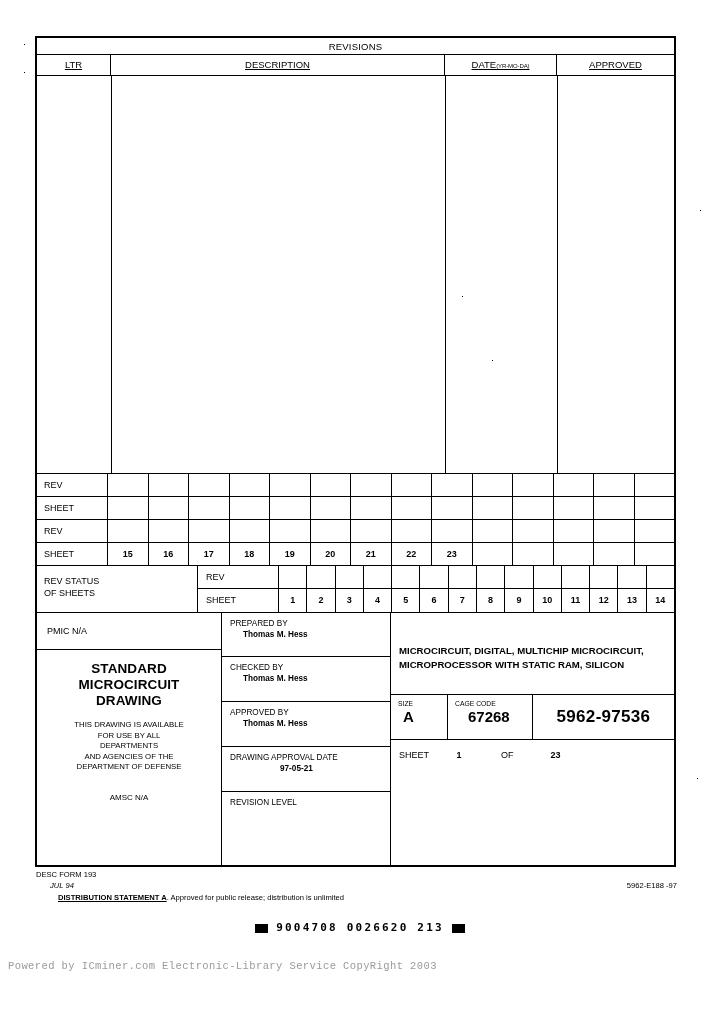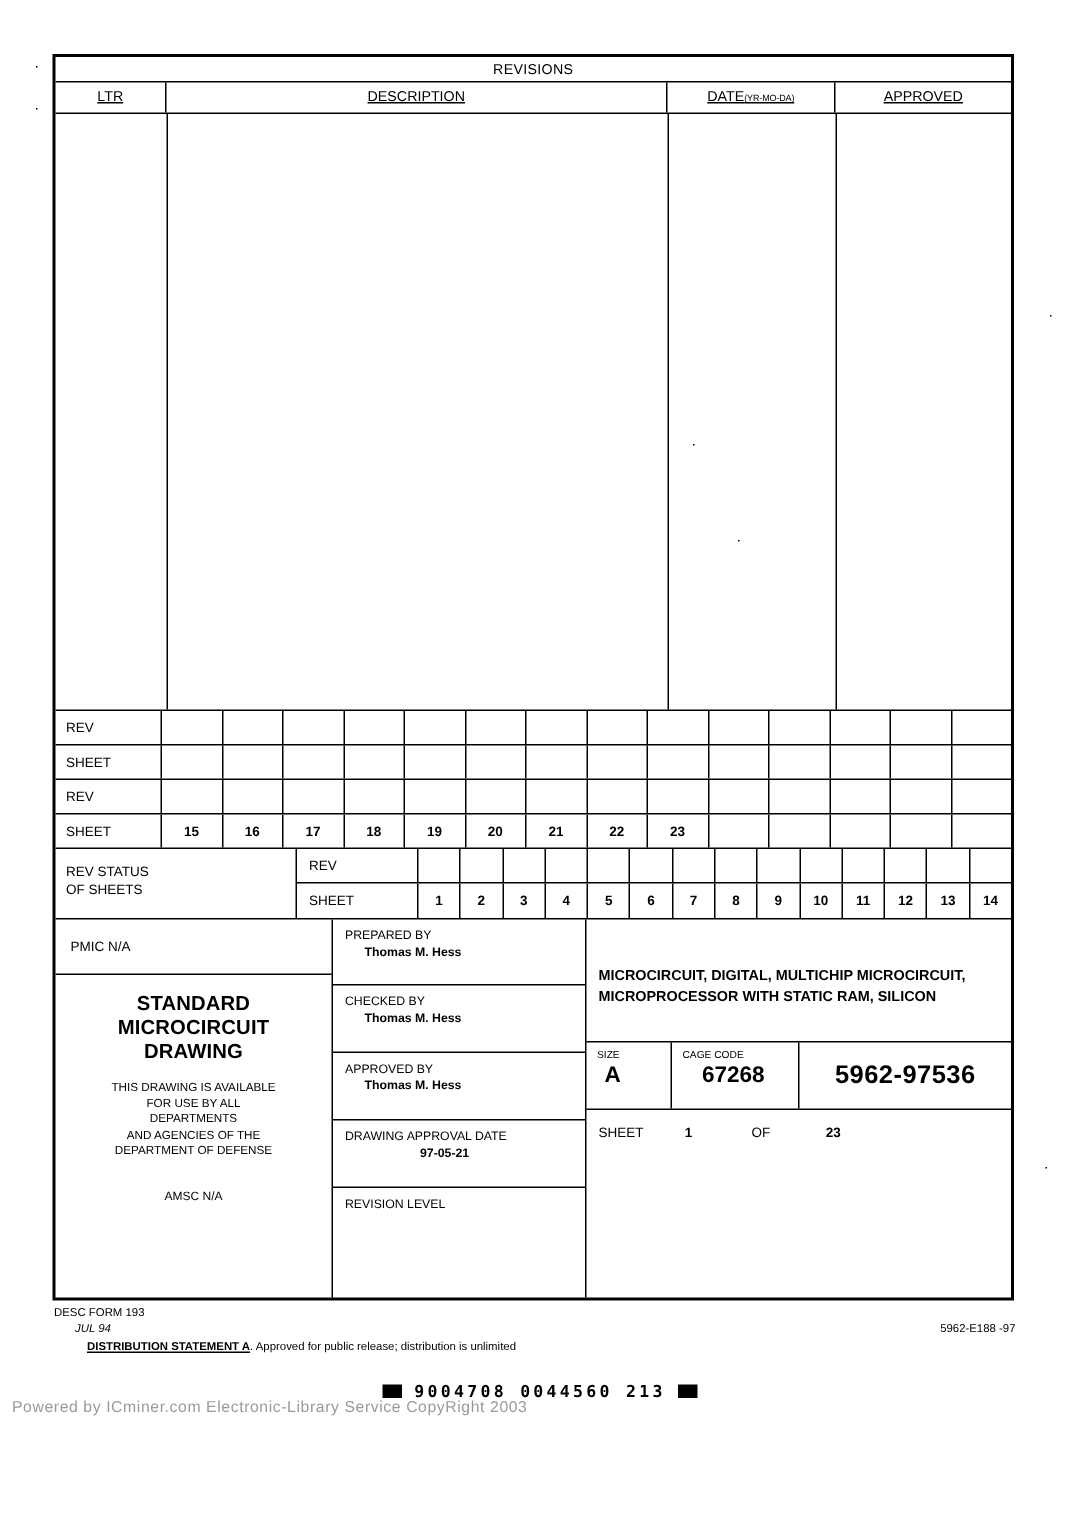--- a/index.html
+++ b/index.html
@@ -327,22 +327,22 @@
     height: 9px;
     background: #000;
     vertical-align: middle;
     margin: 0 8px;
   }
 
   
   #watermark {
     position: absolute;
     left: 8px;
-    top: 932px;
-    font-family: Liberation Sans, sans-serif;
+    top: 960px;
+    font-family: Liberation Mono, monospace;
     font-size: 10.5px;
     color: #9a9a9a;
     letter-spacing: .4px;
     white-space: nowrap;
   }
 
   
   .speck {
     position: absolute;
     background: #000;
@@ -573,21 +573,21 @@
   </div>
 
   <div id="footer">
     <div id="form-no">DESC FORM 193</div>
     <div id="form-date">JUL 94</div>
     <div id="dist-line"><span id="dist-label">DISTRIBUTION STATEMENT A</span><span>.  Approved for public release; distribution is unlimited</span></div>
     <div id="doc-code">5962-E188 -97</div>
   </div>
 
   <div id="barcode">
-    <span class="bc-block"></span><span>9004708 0044560 213</span><span class="bc-block"></span>
+    <span class="bc-block"></span><span>9004708 0026620 213</span><span class="bc-block"></span>
   </div>
 
   <div id="watermark">Powered by ICminer.com Electronic-Library Service CopyRight 2003</div>
 
   <div class="speck" style="left:24px;  top:44px;"></div>
   <div class="speck" style="left:24px;  top:72px;"></div>
   <div class="speck" style="left:492px; top:360px;"></div>
   <div class="speck" style="left:462px; top:296px;"></div>
   <div class="speck" style="left:697px; top:778px;"></div>
   <div class="speck" style="left:700px; top:210px;"></div>

